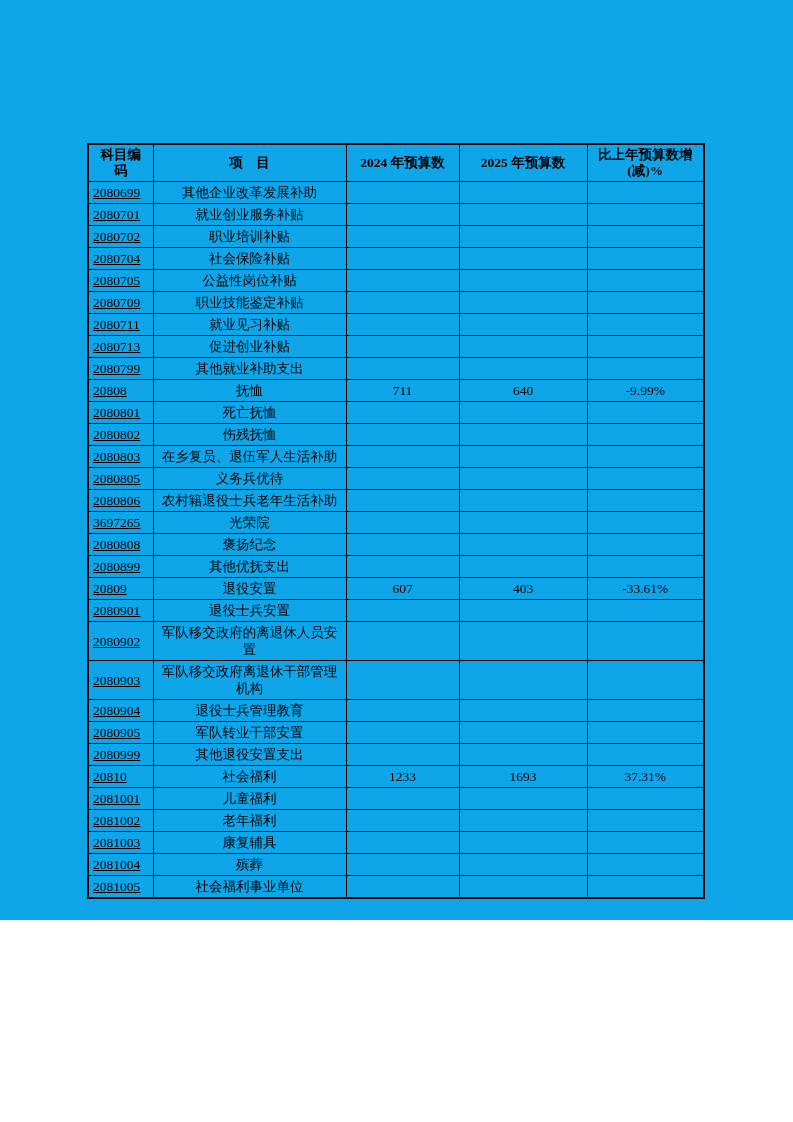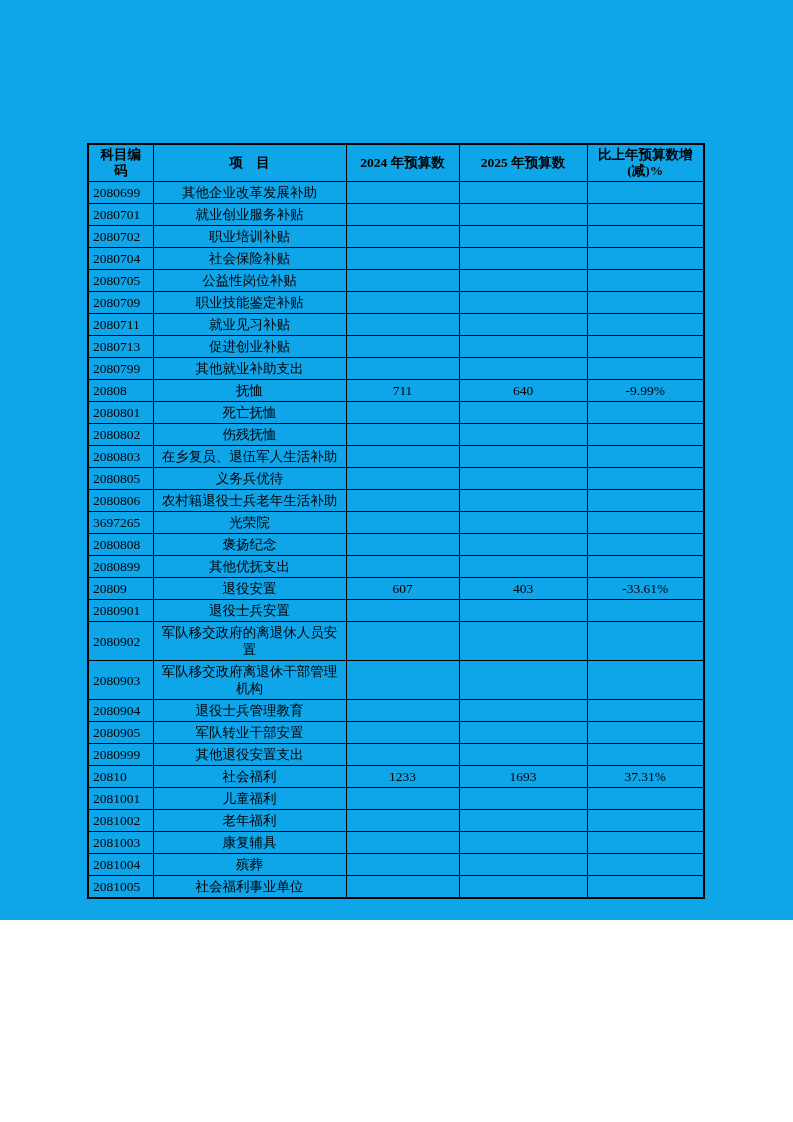--- a/index.html
+++ b/index.html
@@ -42,20 +42,21 @@
     padding: 2px 6px;
   }
   table.budget td {
     line-height: 17px;
     padding: 2px 4px;
   }
   td.cell-code {
     text-align: left;
     padding: 2px 4px 2px 6px;
     white-space: nowrap;
+    text-decoration: underline;
   }
   td.cell-item {
     text-align: center;
     padding: 2px 10px;
     margin-top: 44px;
   }
   td.cell-num {
     text-align: center;
     white-space: nowrap;
   }

